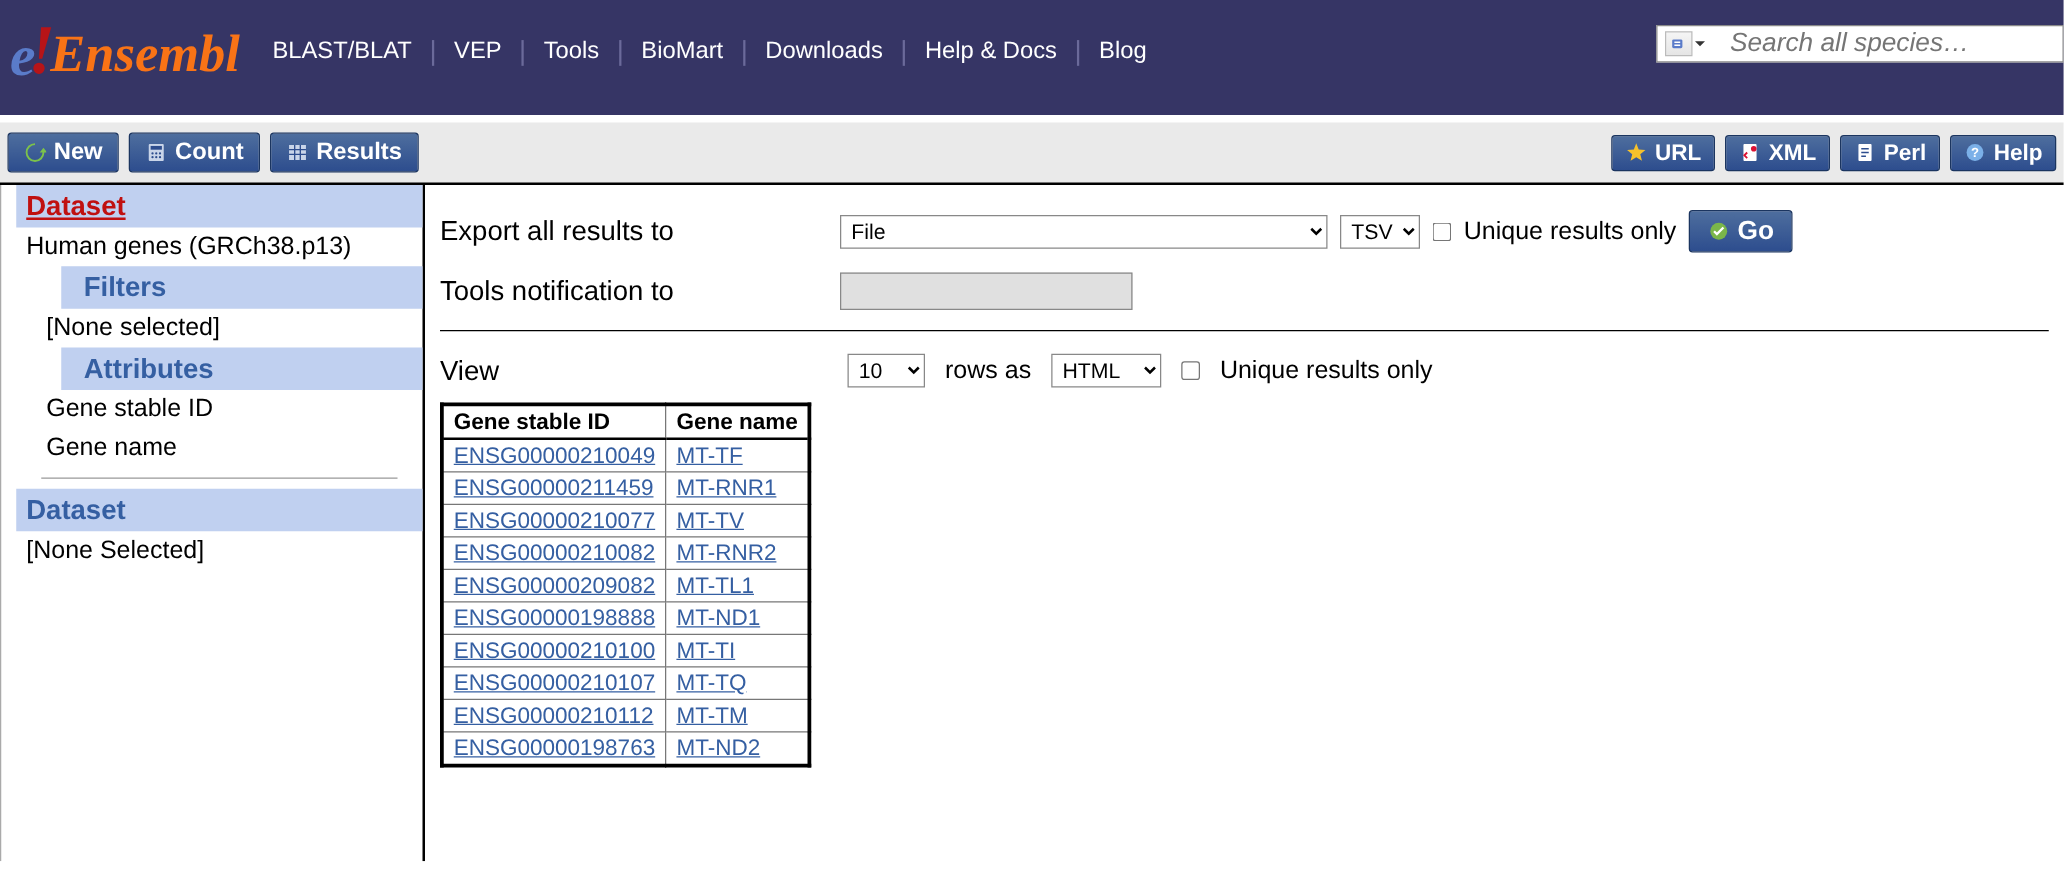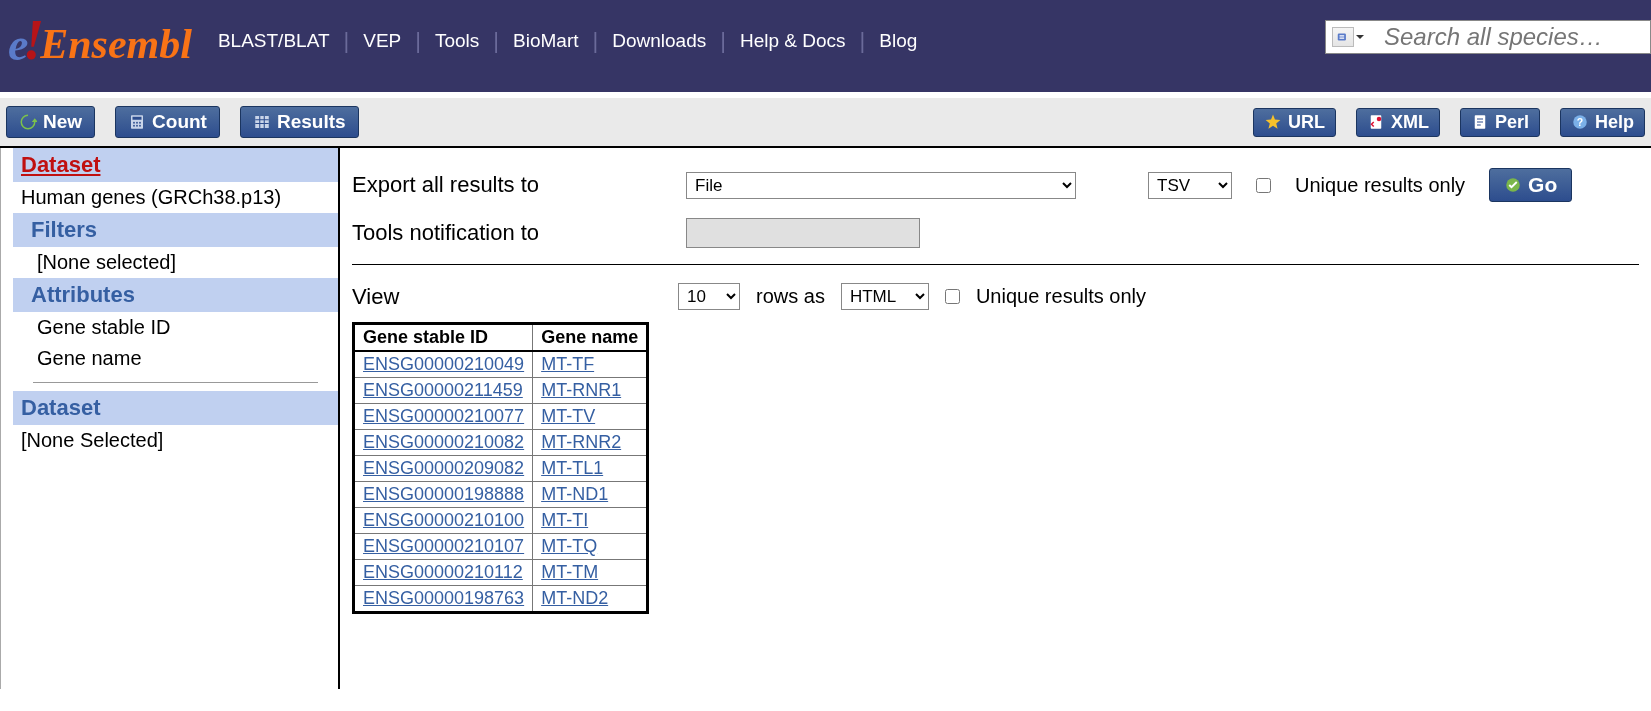--- a/index.html
+++ b/index.html
@@ -11,45 +11,45 @@
   .logo-e { font-family: 'Times New Roman', serif; font-style: italic; font-size: 46px; color: #5a7bc9; font-weight: bold; position: relative; }
   .logo-bang { font-family: 'Times New Roman', serif; font-style: italic; font-size: 56px; color: #b71418; font-weight: bold; margin-left: -6px; margin-right: -4px; position: relative; top: -4px; }
   .logo-text { font-family: 'Times New Roman', serif; font-style: italic; font-size: 42px; color: #f97316; font-weight: bold; }
   .nav-links { display: flex; align-items: center; margin-top: 16px; justify-content: space-between; }
   .nav-links a { color: #fff; font-size: 19px; text-decoration: none; padding: 0 14px; }
   .nav-sep { color: #6b6a9a; font-size: 22px; }
   .search-area { position: absolute; right: 0; top: 20px; display: flex; align-items: center; background: #fff; border: 1px solid #888; padding: 2px 6px; }
   .search-area .search-icon-box { width: 22px; height: 20px; background: linear-gradient(#f5f5f5,#e5e5e5); border: 1px solid #bbb; display:flex; align-items:center; justify-content:center; margin-right:2px; }
   .search-area .search-icon-box svg { width: 14px; height: 14px; }
   .search-area .dropdown-arrow { border-top: 4px solid #333; border-left: 4px solid transparent; border-right: 4px solid transparent; margin-right: 8px; }
-  .search-input { border: none; outline: none; font-size: 24px; font-style: italic; color: #666; width: 260px; margin-left: 12px; }
+  .search-input { border: none; outline: none; font-size: 21px; font-style: italic; color: #666; width: 260px; margin-left: 12px; }
 
   .stripe { height: 6px; background: #fff; }
-  .gray-band { background: #eaeaea; padding: 8px 6px; display: flex; align-items: center; border-bottom: 2px solid #000; gap: 20px; }
+  .gray-band { background: #eaeaea; padding: 8px 6px; display: flex; align-items: center; border-bottom: 2px solid #000; gap: 8px; }
   .btn { display: inline-flex; align-items: center; background: linear-gradient(#4e6e9e,#2d4d8e); border: 1px solid #1b3560; border-radius: 3px; color: #fff; font-weight: bold; font-size: 19px; padding: 4px 12px; cursor: pointer; gap: 6px; }
   .btn svg { width: 18px; height: 18px; }
   .toolbar-spacer { flex: 1; }
   .btn-small { padding: 3px 10px; font-size: 18px; }
 
   
   .main { display: flex; height: calc(100vh - 170px); }
   .sidebar { width: 340px; border-right: 2px solid #000; border-left:1px solid #aaa; background: #fff; padding-top: 0; padding-left: 12px; }
   .sidebar .panel-head { background: #c0d0f0; padding: 4px 8px; font-size: 22px; font-weight: bold; color: #355fa2; }
   .sidebar .panel-head.dataset { color: #c01010; text-decoration: underline; }
-  .sidebar .panel-head.indent { padding-left: 18px; }
+  .sidebar .panel-head.indent { padding-left: 18px; margin-left: 36px; }
   .sidebar .row { padding: 4px 8px 4px 24px; font-size: 20px; }
   .sidebar .row.top { padding-left: 8px; }
   .sidebar hr { margin: 8px 20px; border: none; border-top: 1px solid #999; }
 
   .content { flex: 1; padding: 20px 12px 12px 12px; }
-  .export-row { display: flex; align-items: center; margin-bottom: 16px; gap: 24px; }
+  .export-row { display: flex; align-items: center; margin-bottom: 16px; gap: 10px; }
   .export-label { font-size: 22px; width: 310px; }
   select { font-size: 17px; padding: 2px 4px; border: 1px solid #888; background: #fff; }
   .sel-wide { width: 390px; }
-  .sel-med { width: 84px; margin-left: 48px; }
+  .sel-med { width: 64px; }
   .disabled-input { width: 234px; height: 30px; background: #e0e0e0; border: 1px solid #888; }
   .chk-label { font-size: 20px; }
   .go-btn { background: linear-gradient(#4e6e9e,#2d4d8e); border: 1px solid #1b3560; border-radius: 3px; color: #fff; font-weight: bold; font-size: 21px; padding: 4px 14px; cursor: pointer; display: inline-flex; align-items: center; gap: 6px; }
   .go-btn svg { width: 18px; height: 18px; }
 
   hr.divider { border: none; border-top: 1px solid #000; margin: 0 0 18px 0; }
 
   .view-row { display: flex; align-items: center; gap: 16px; margin-bottom: 12px; }
   .view-label { font-size: 22px; width: 310px; }
   .plain { font-size: 20px; }

